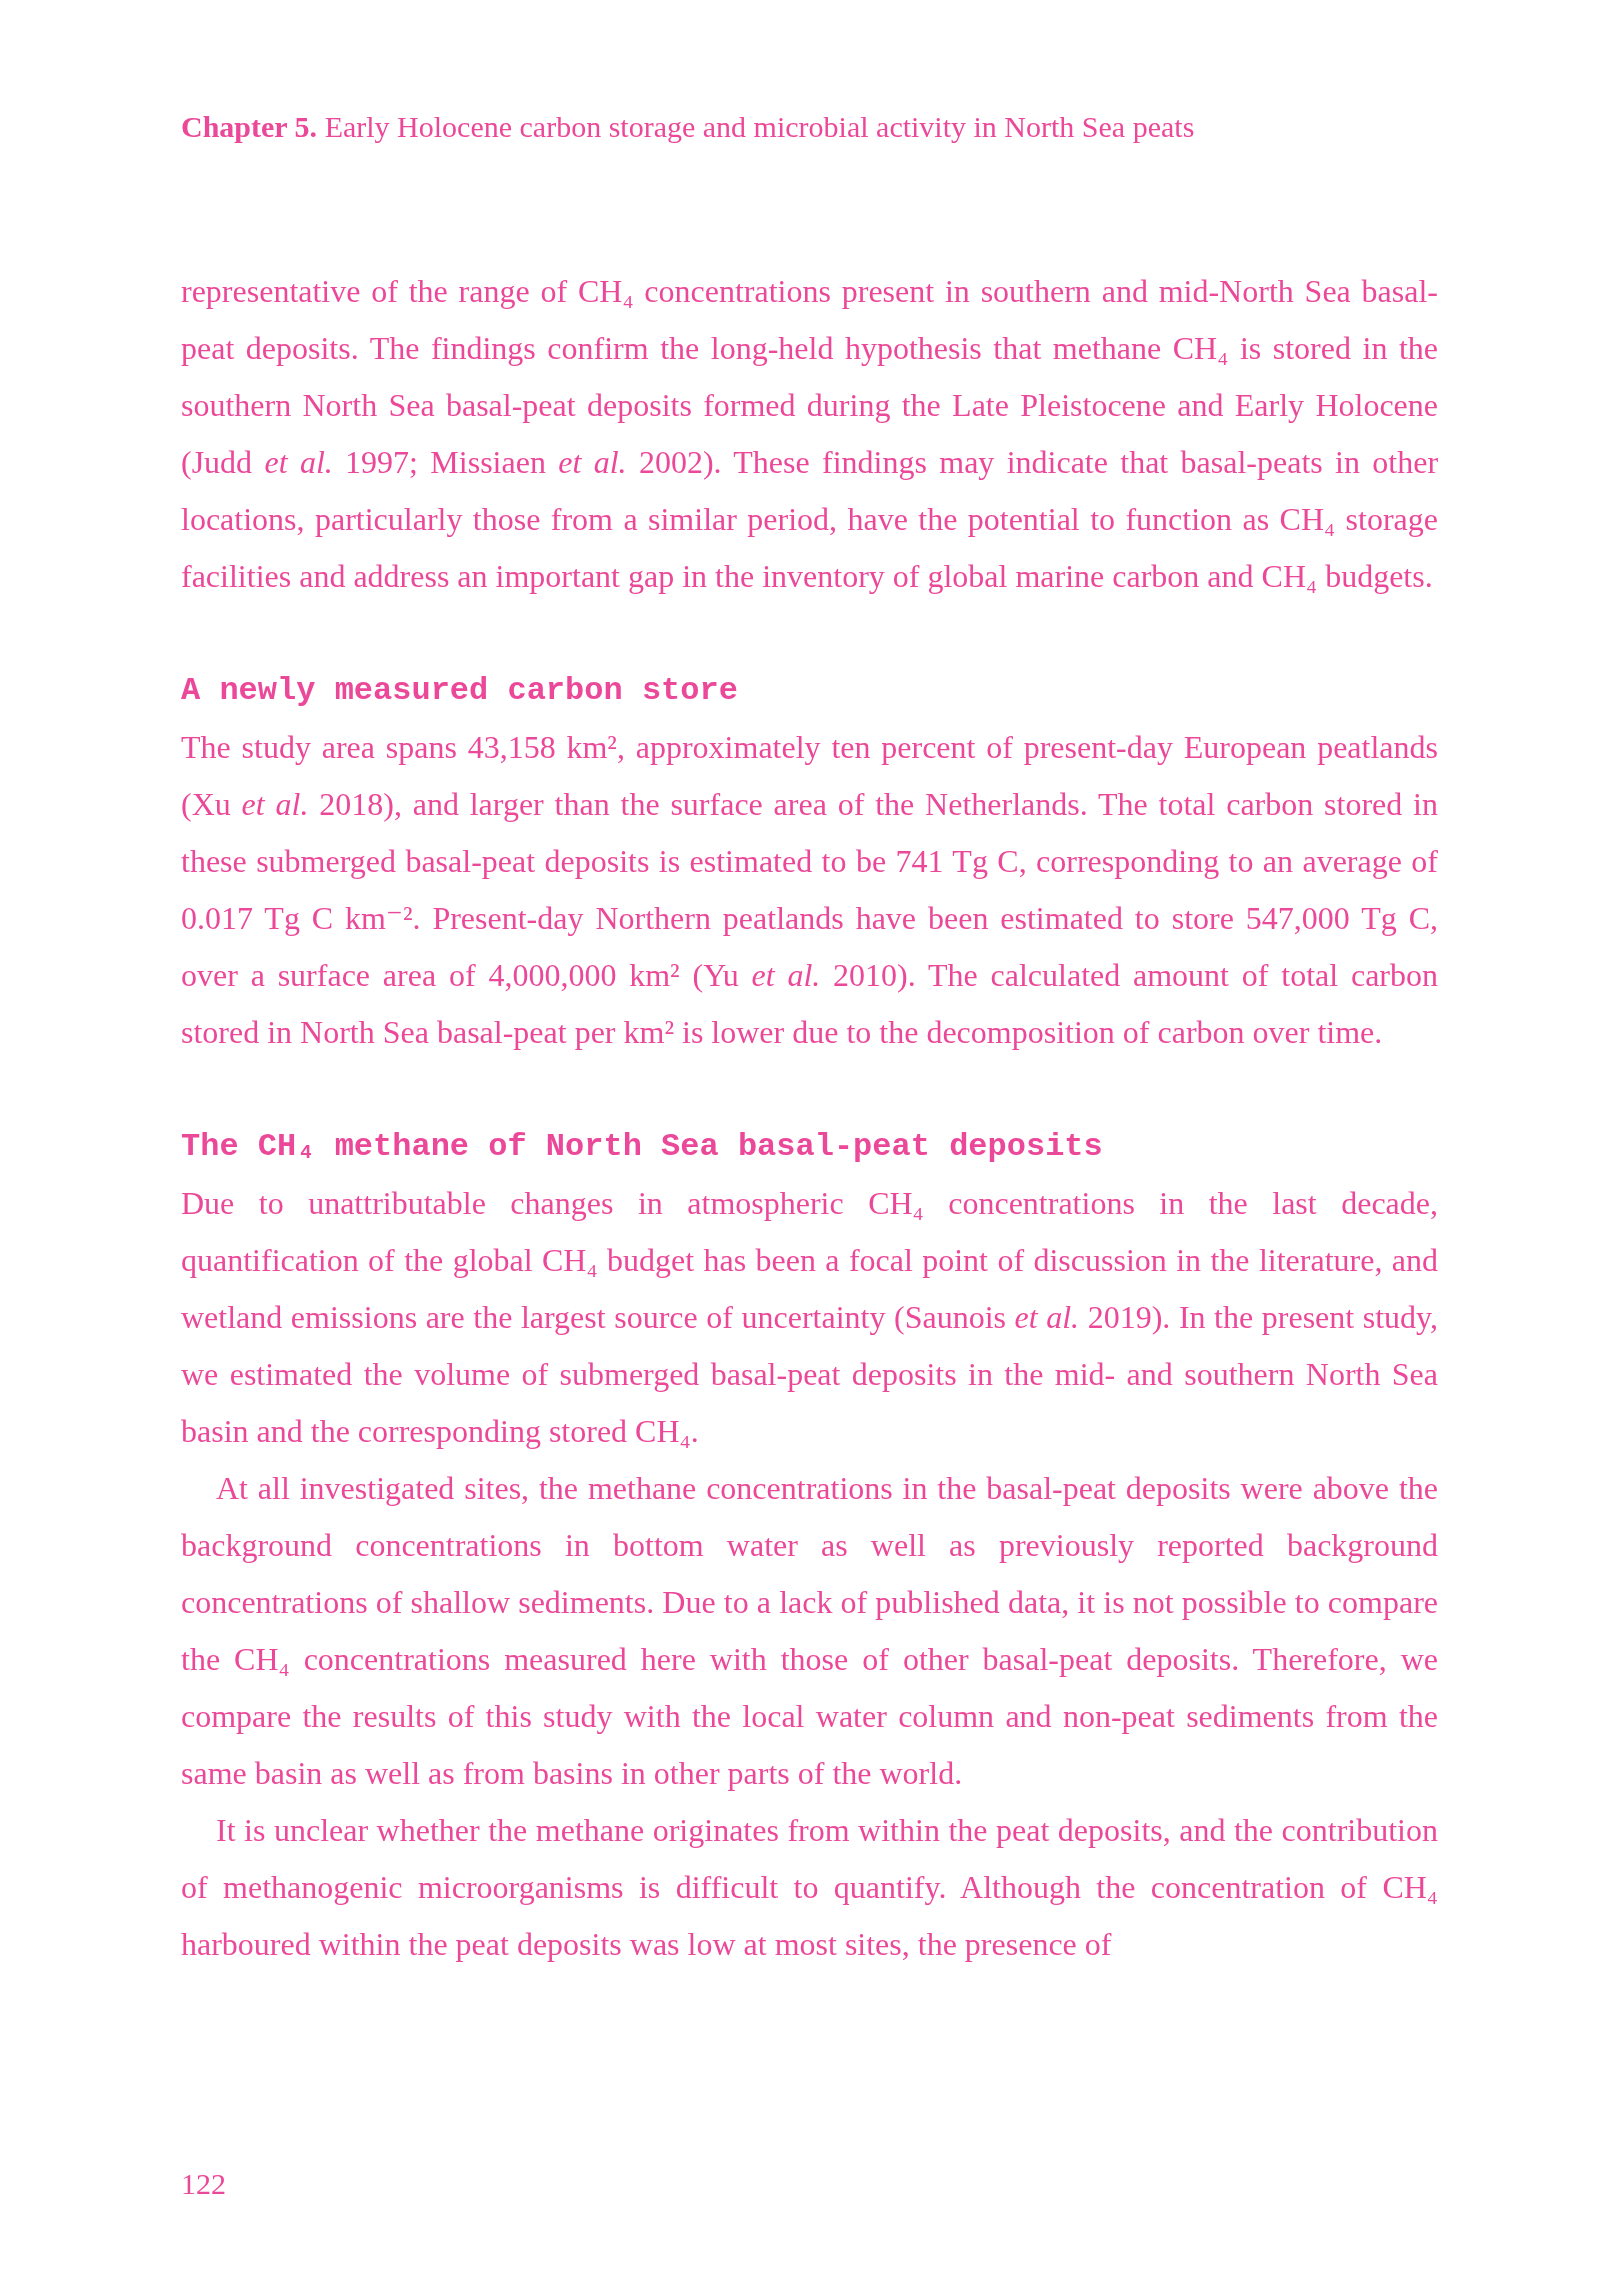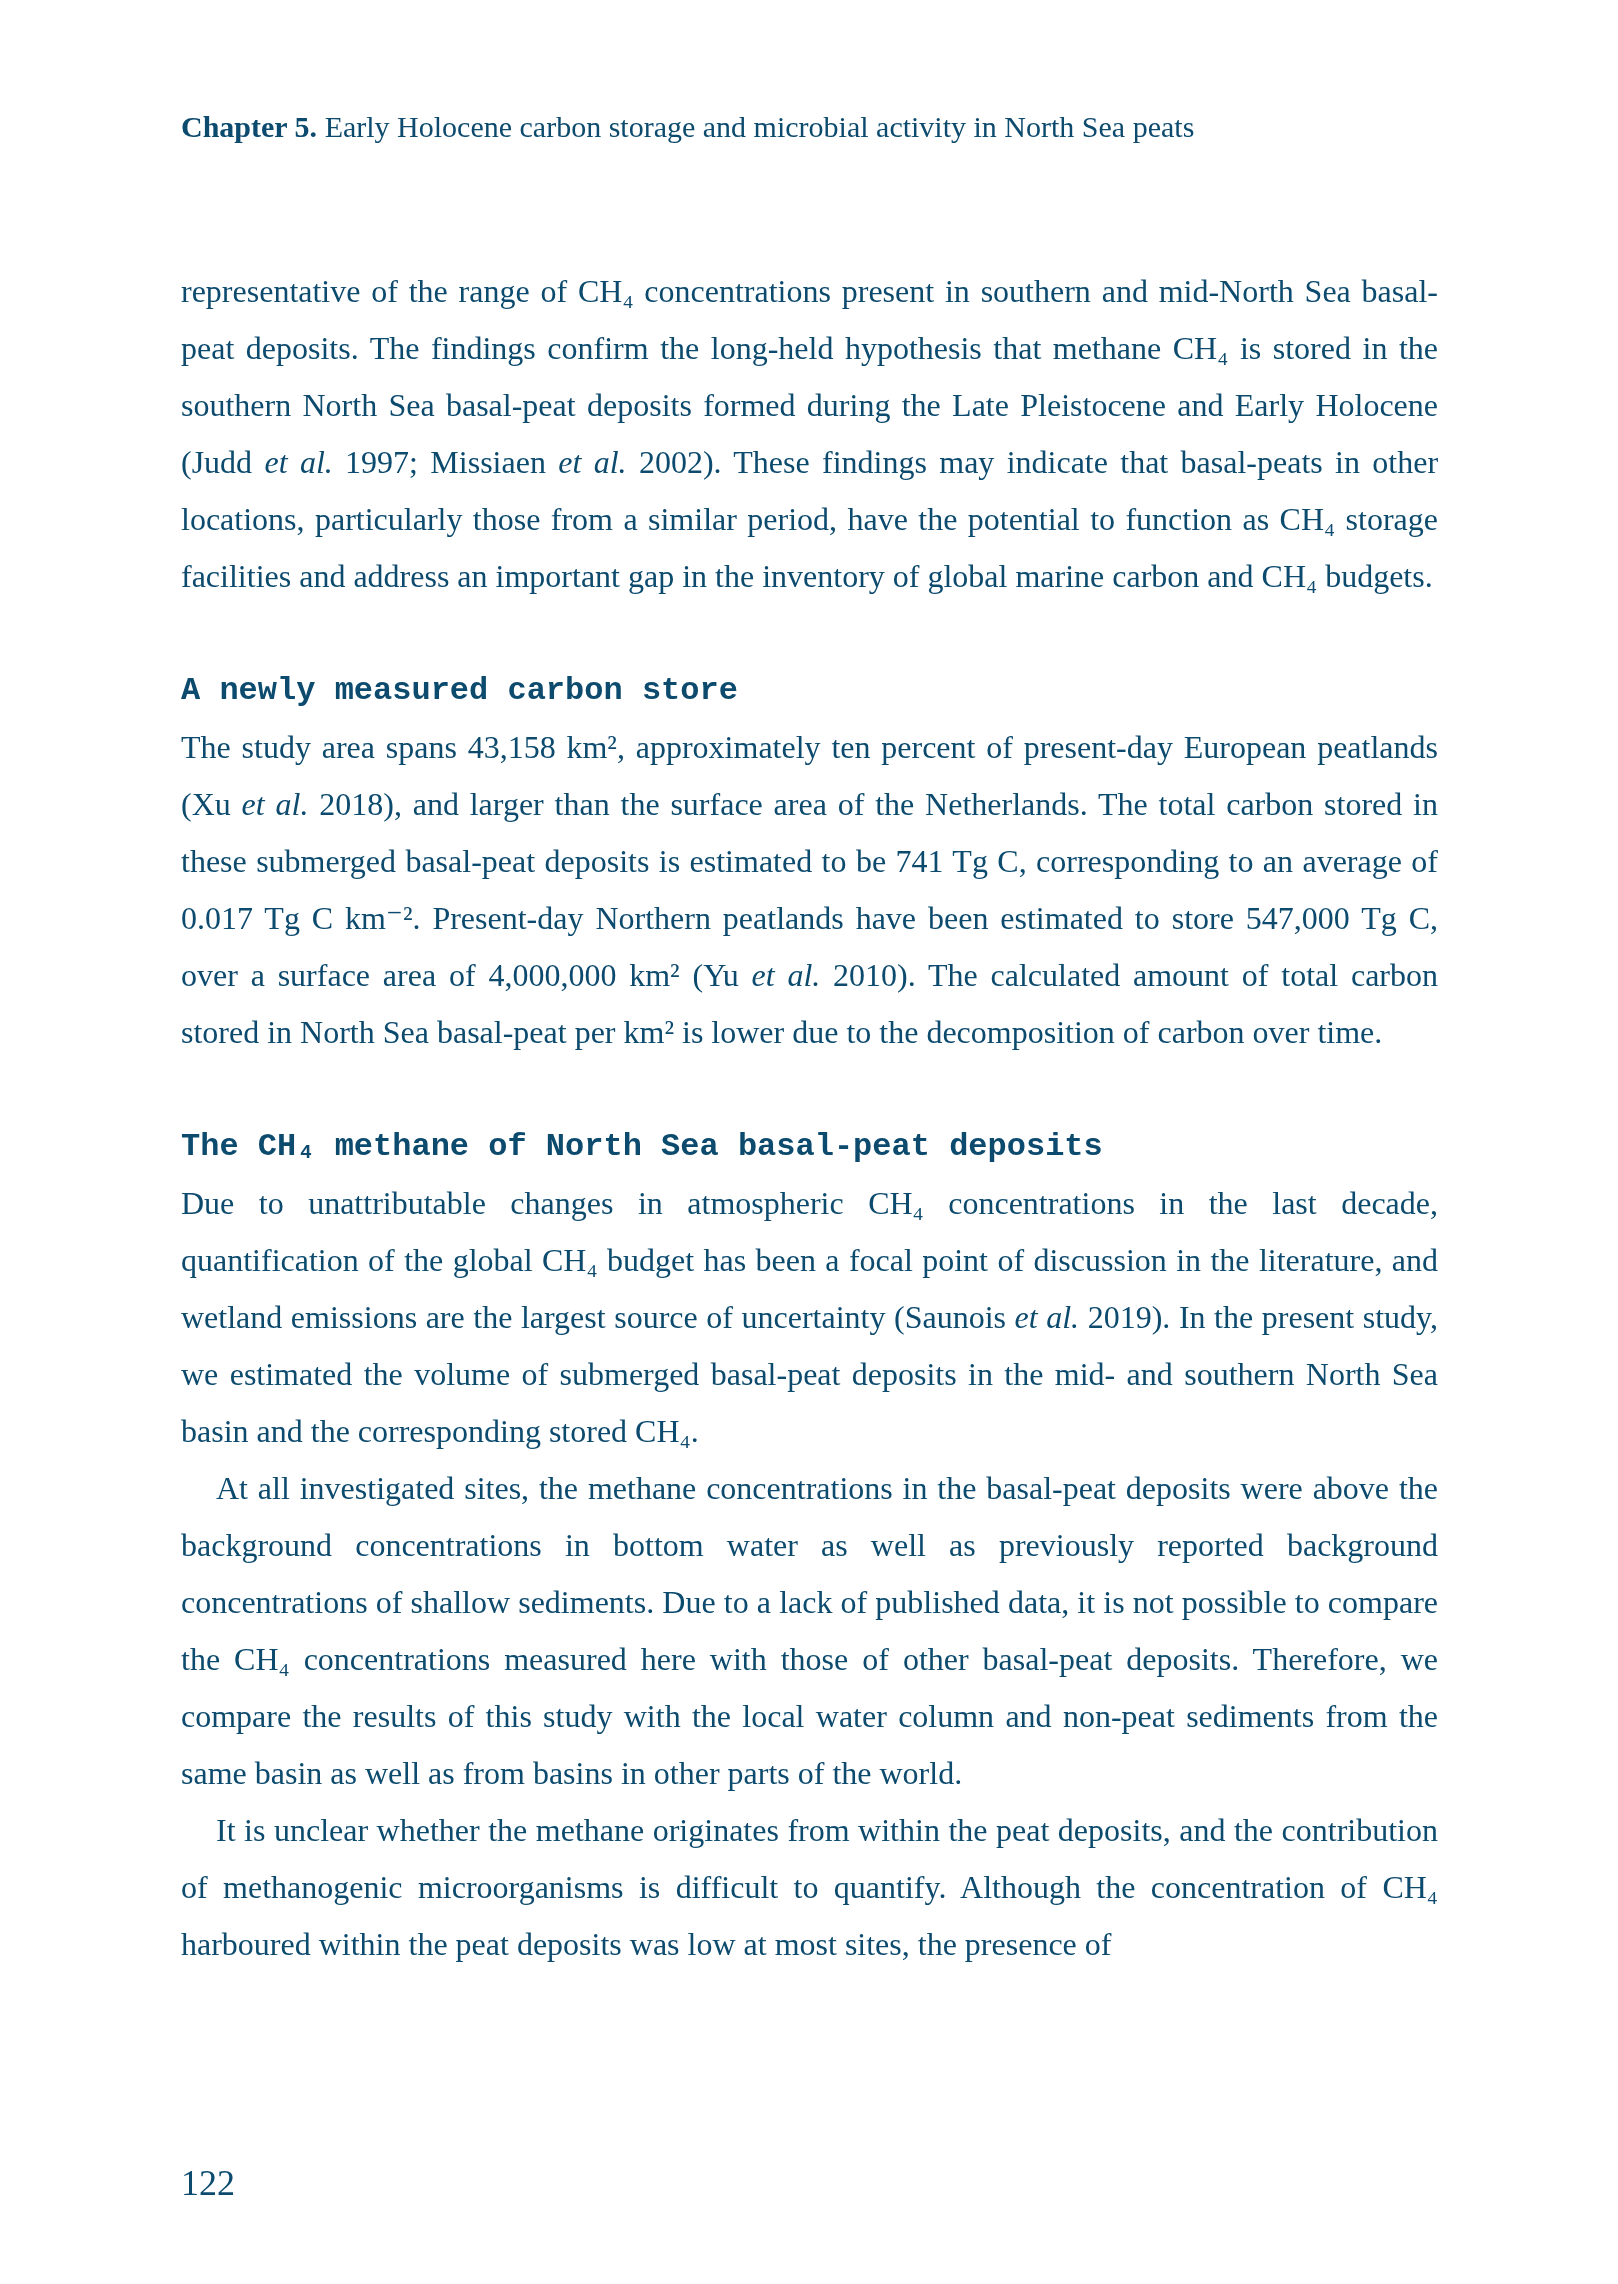--- a/index.html
+++ b/index.html
@@ -5,21 +5,21 @@
   html, body {
     margin: 0;
     padding: 0;
     background: #ffffff;
   }
   .page {
     position: relative;
     width: 1440px;
     height: 2284px;
     background: #ffffff;
-    color: #0c4a6e;
+    color: #ec4899;
     font-family: "Liberation Serif", "DejaVu Serif", serif;
     overflow: hidden;
   }
   .running-header {
     position: absolute;
     top: 108px;
     left: 181px;
     width: 1257px;
     font-size: 30px;
     line-height: 37px;
@@ -46,21 +46,21 @@
     font-size: 32px;
     line-height: 57px;
     font-weight: bold;
     text-align: left;
     font-family: Liberation Mono, monospace;
   }
   .page-number {
     position: absolute;
     left: 181px;
     top: 2165px;
-    font-size: 36px;
+    font-size: 30px;
     line-height: 37px;
   }
 </style>
 </head>
 <body>
 
 <div class="page">
 
   <div class="running-header"><span style="font-weight: bold;">Chapter 5.</span><span> Early Holocene carbon storage and microbial activity in North Sea peats</span></div>
 

